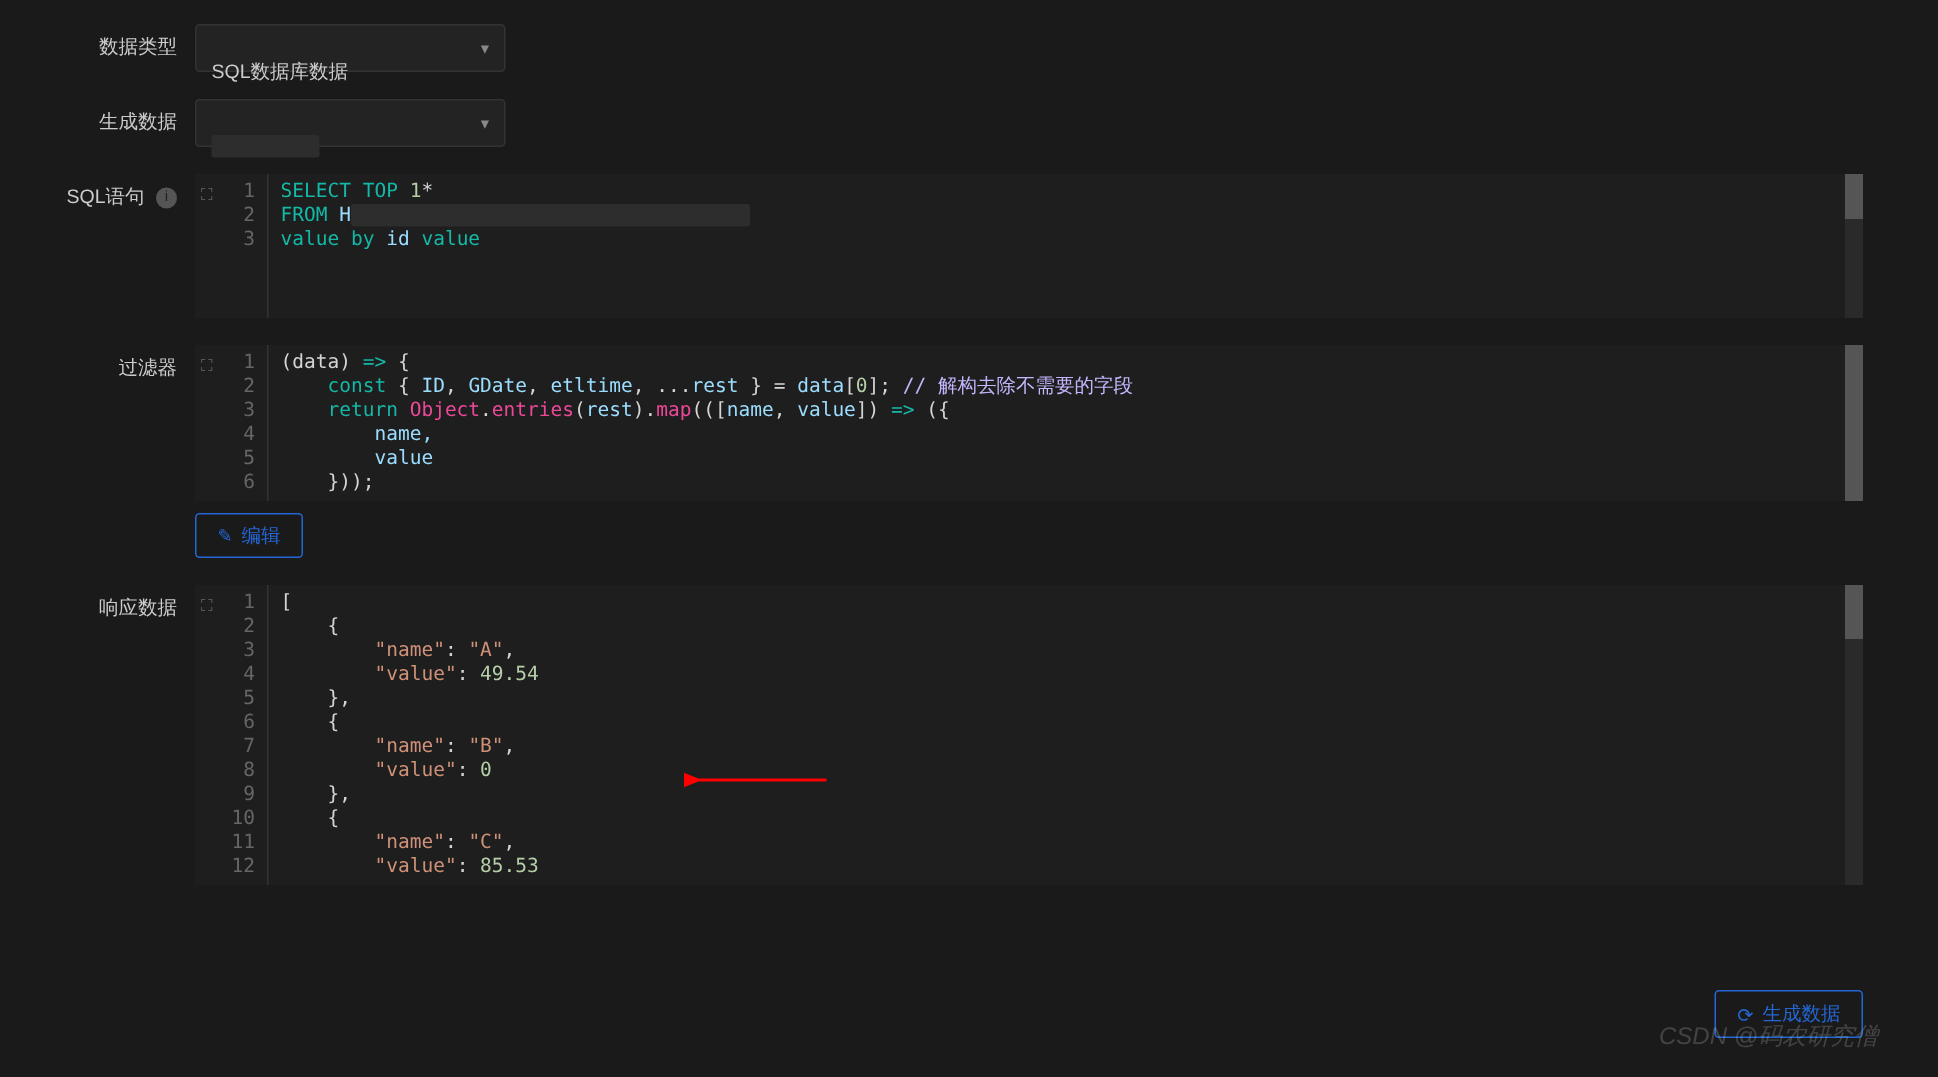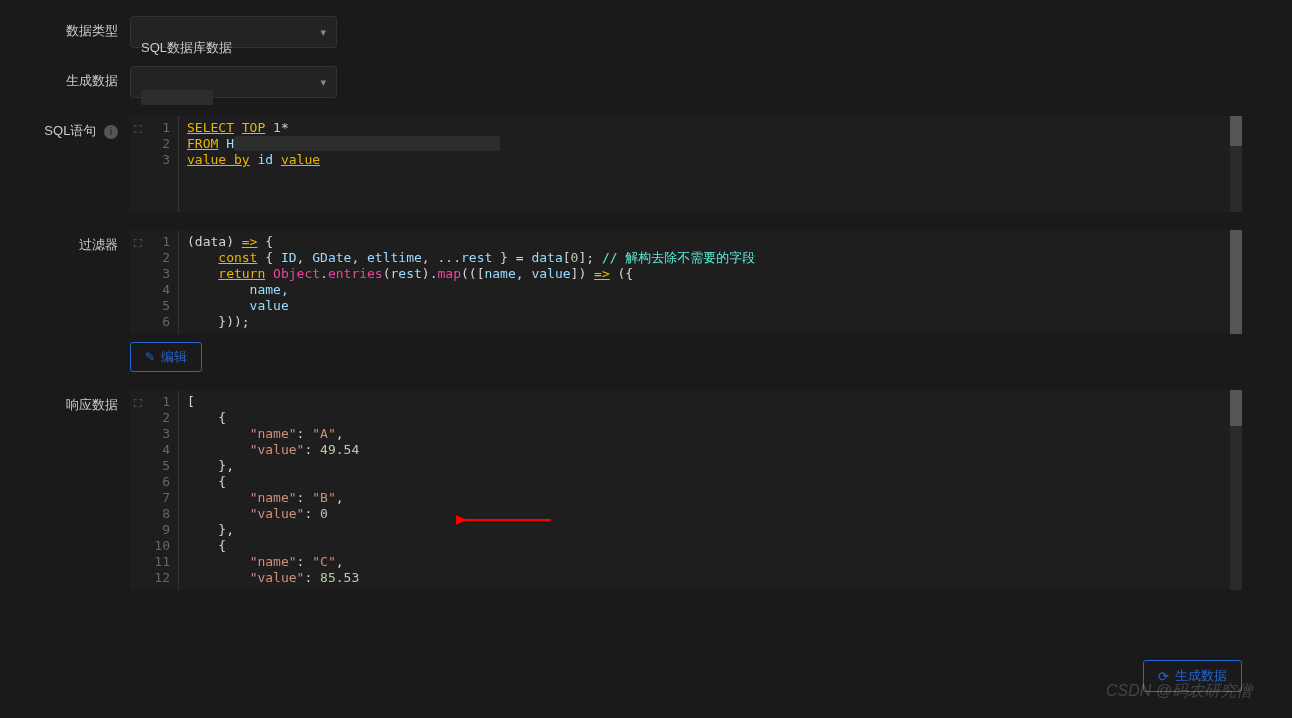--- a/index.html
+++ b/index.html
@@ -83,26 +83,26 @@
   cursor: pointer;
 }
 .code-body {
   flex: 1;
   padding: 4px 0;
   border-left: 1px solid #333;
   padding-left: 8px;
   white-space: pre;
   position: relative;
 }
-.kw { color: #eab308; text-decoration: underline; }
+.kw { color: #14b8a6; }
 .fn { color: #ec4899; }
 .id { color: #9cdcfe; }
 .str { color: #ce9178; }
 .num { color: #b5cea8; }
-.cmt { color: #5eead4; margin-top: 36px; }
+.cmt { color: #c4b5fd; margin-top: 36px; }
 .pn { color: #d4d4d4; }
 .redact {
   background: #2d2d2d;
   color: transparent;
   border-radius: 2px;
 }
 .edit-btn {
   display: inline-flex;
   align-items: center;
   gap: 6px;

